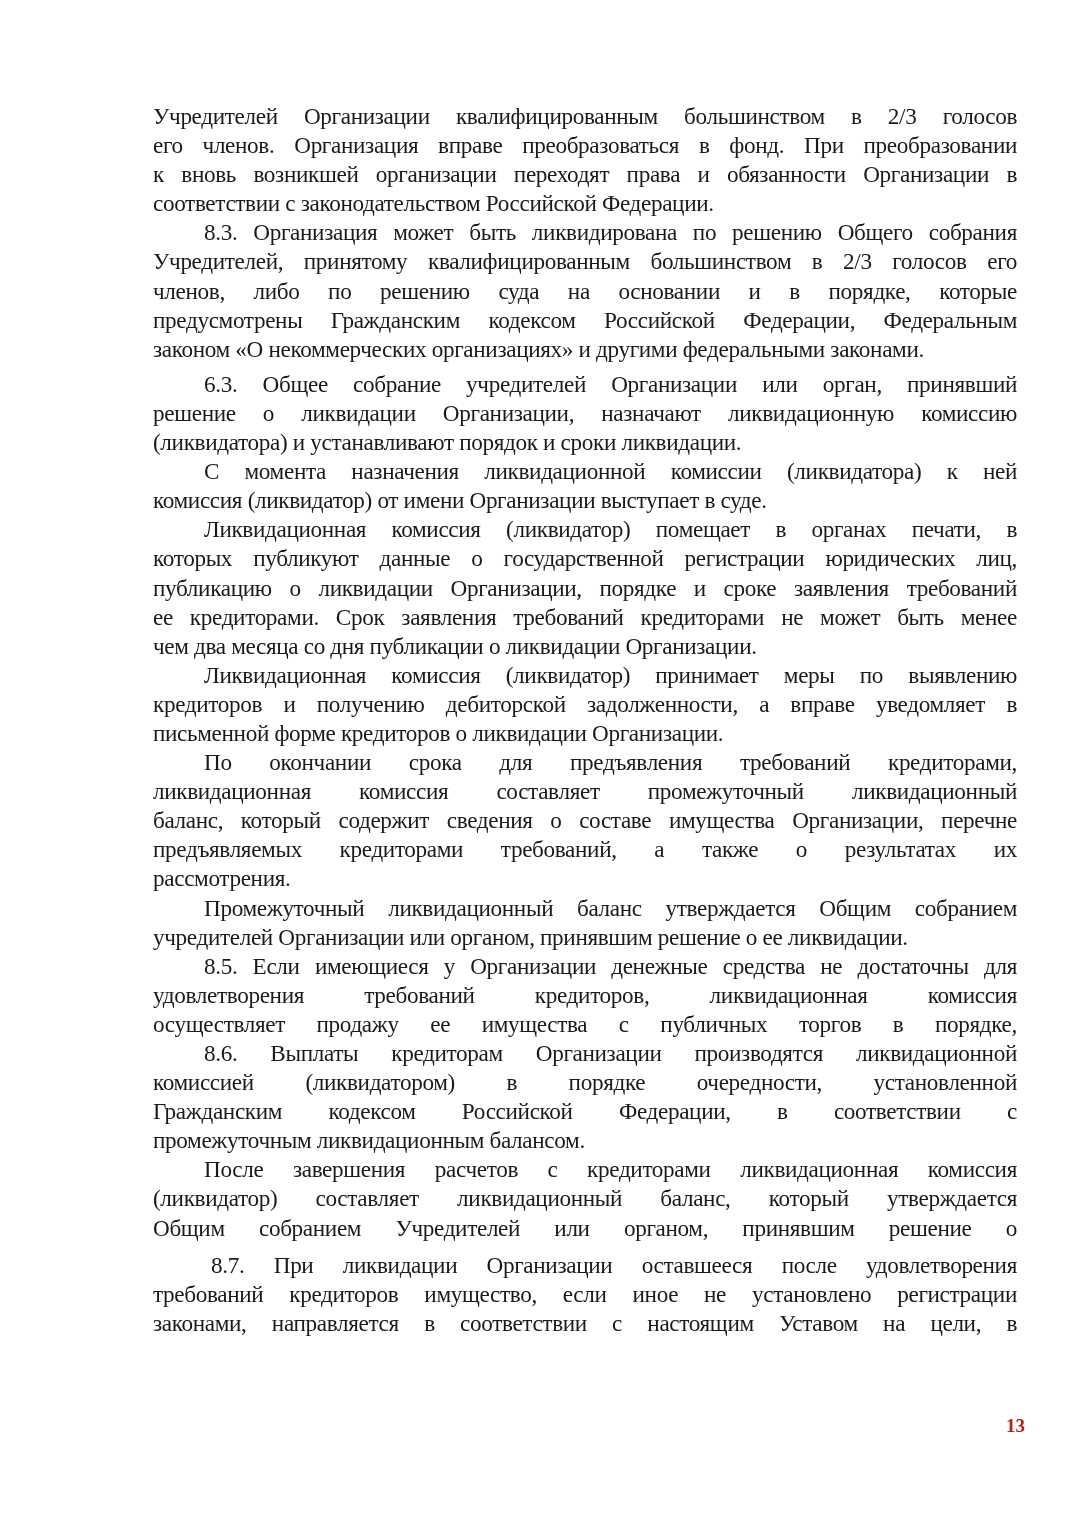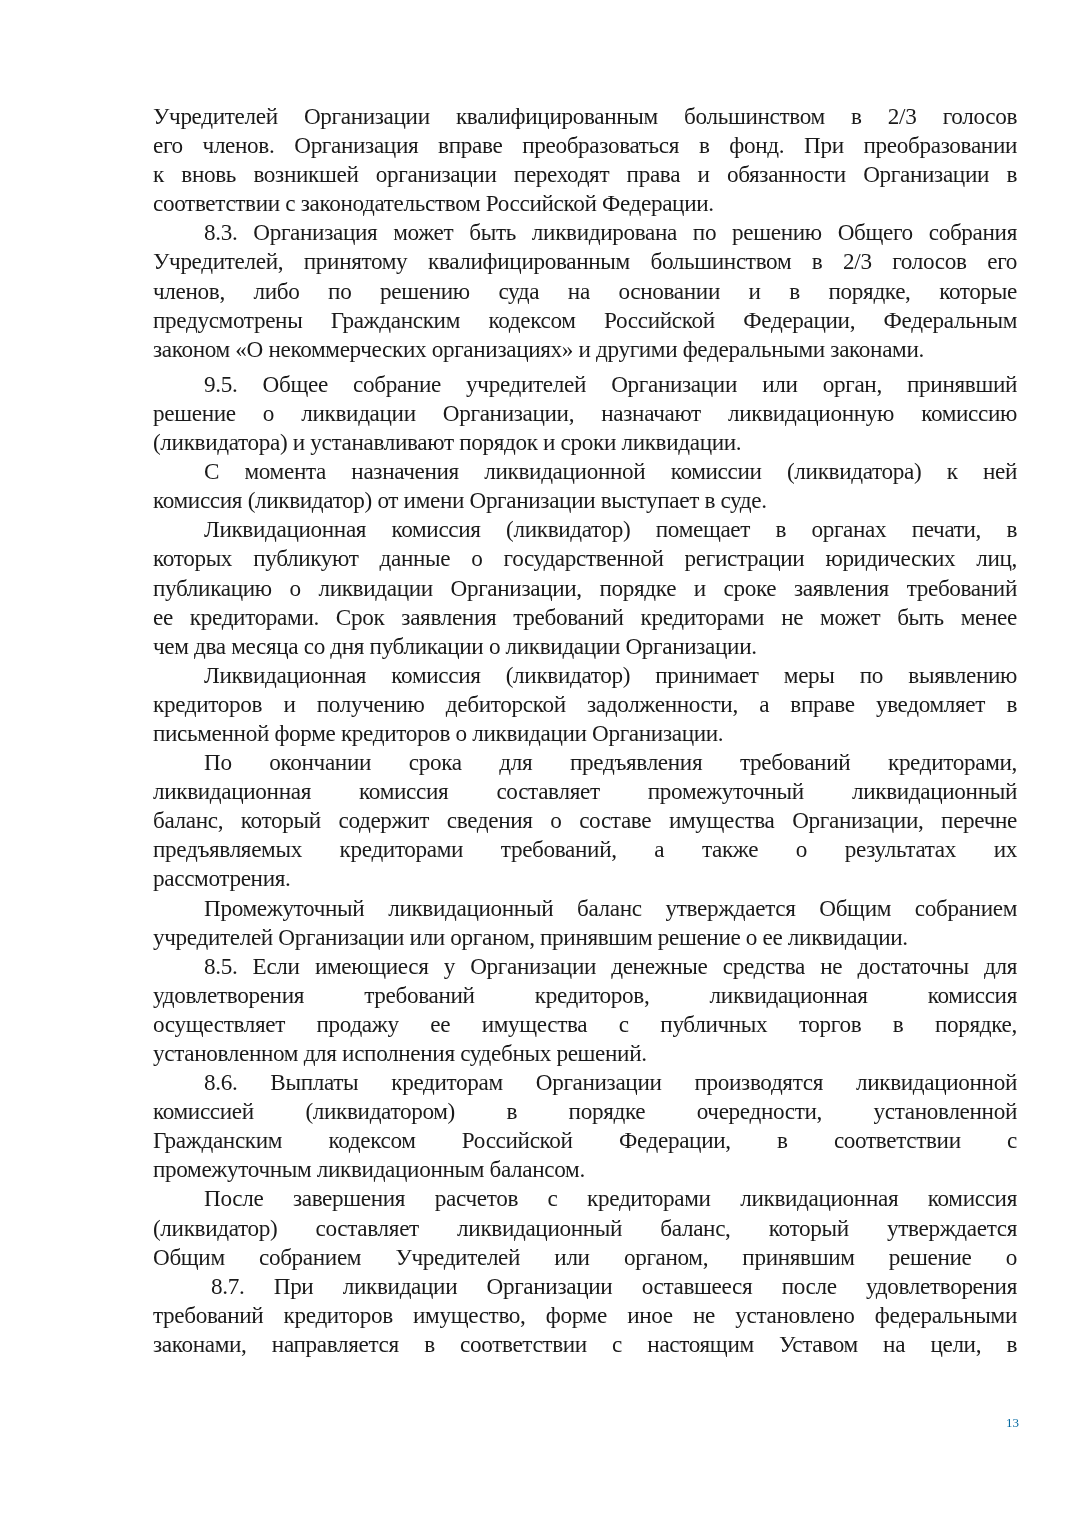--- a/index.html
+++ b/index.html
@@ -28,29 +28,30 @@
       font-size: 23.2px;
       white-space: nowrap;
       letter-spacing: -0.35px;
     }
     .justify {
       text-align: justify;
       text-align-last: justify;
       white-space: normal;
     }
     .indent { padding-left: 51px; }
-    .indent2 { padding-left: 58px; }
+    .indent2 { padding-left: 58px; margin-top: 8px; }
     .gap { margin-top: 6px; }
     .page-number {
       position: absolute;
       left: 1006px;
       top: 1415px;
-      font-size: 13px;
+      font-size: 19px;
       font-family: "Liberation Serif", "DejaVu Serif", serif;
-      color: #0369a1;
+      color: #b91c1c;
+      font-weight: bold;
     }
   </style>
 </head>
 <body>
 
 <div class="page">
 
   <div>
     <span class="line justify">Учредителей Организации квалифицированным большинством в 2/3 голосов</span>
     <span class="line justify">его членов. Организация вправе преобразоваться в фонд. При преобразовании</span>
@@ -60,21 +61,21 @@
 
   <div>
     <span class="line justify indent">8.3. Организация может быть ликвидирована по решению Общего собрания</span>
     <span class="line justify">Учредителей, принятому квалифицированным большинством в 2/3 голосов его</span>
     <span class="line justify">членов, либо по решению суда на основании и в порядке, которые</span>
     <span class="line justify">предусмотрены Гражданским кодексом Российской Федерации, Федеральным</span>
     <span class="line">законом «О некоммерческих организациях» и другими федеральными законами.</span>
   </div>
 
   <div class="gap">
-    <span class="line justify indent">9.5. Общее собрание учредителей Организации или орган, принявший</span>
+    <span class="line justify indent">6.3. Общее собрание учредителей Организации или орган, принявший</span>
     <span class="line justify">решение о ликвидации Организации, назначают ликвидационную комиссию</span>
     <span class="line">(ликвидатора) и устанавливают порядок и сроки ликвидации.</span>
   </div>
 
   <div>
     <span class="line justify indent">С момента назначения ликвидационной комиссии (ликвидатора) к ней</span>
     <span class="line">комиссия (ликвидатор) от имени Организации выступает в суде.</span>
   </div>
 
   <div>
@@ -101,37 +102,36 @@
 
   <div>
     <span class="line justify indent">Промежуточный ликвидационный баланс утверждается Общим собранием</span>
     <span class="line">учредителей Организации или органом, принявшим решение о ее ликвидации.</span>
   </div>
 
   <div>
     <span class="line justify indent">8.5. Если имеющиеся у Организации денежные средства не достаточны для</span>
     <span class="line justify">удовлетворения требований кредиторов, ликвидационная комиссия</span>
     <span class="line justify">осуществляет продажу ее имущества с публичных торгов в порядке,</span>
-    <span class="line">установленном для исполнения судебных решений.</span>
   </div>
 
   <div>
     <span class="line justify indent">8.6. Выплаты кредиторам Организации производятся ликвидационной</span>
     <span class="line justify">комиссией (ликвидатором) в порядке очередности, установленной</span>
     <span class="line justify">Гражданским кодексом Российской Федерации, в соответствии с</span>
     <span class="line">промежуточным ликвидационным балансом.</span>
   </div>
 
   <div>
     <span class="line justify indent">После завершения расчетов с кредиторами ликвидационная комиссия</span>
     <span class="line justify">(ликвидатор) составляет ликвидационный баланс, который утверждается</span>
     <span class="line justify">Общим собранием Учредителей или органом, принявшим решение о</span>
   </div>
 
   <div>
     <span class="line justify indent2">8.7. При ликвидации Организации оставшееся после удовлетворения</span>
-    <span class="line justify">требований кредиторов имущество, форме иное не установлено федеральными</span>
+    <span class="line justify">требований кредиторов имущество, если иное не установлено регистрации</span>
     <span class="line justify">законами, направляется в соответствии с настоящим Уставом на цели, в</span>
   </div>
 
 </div>
 
 <div class="page-number">13</div>
 
 </body></html>

